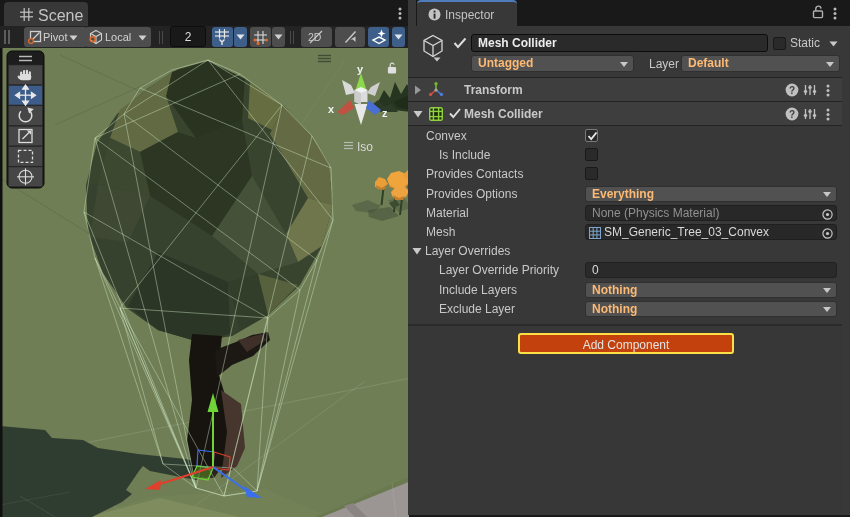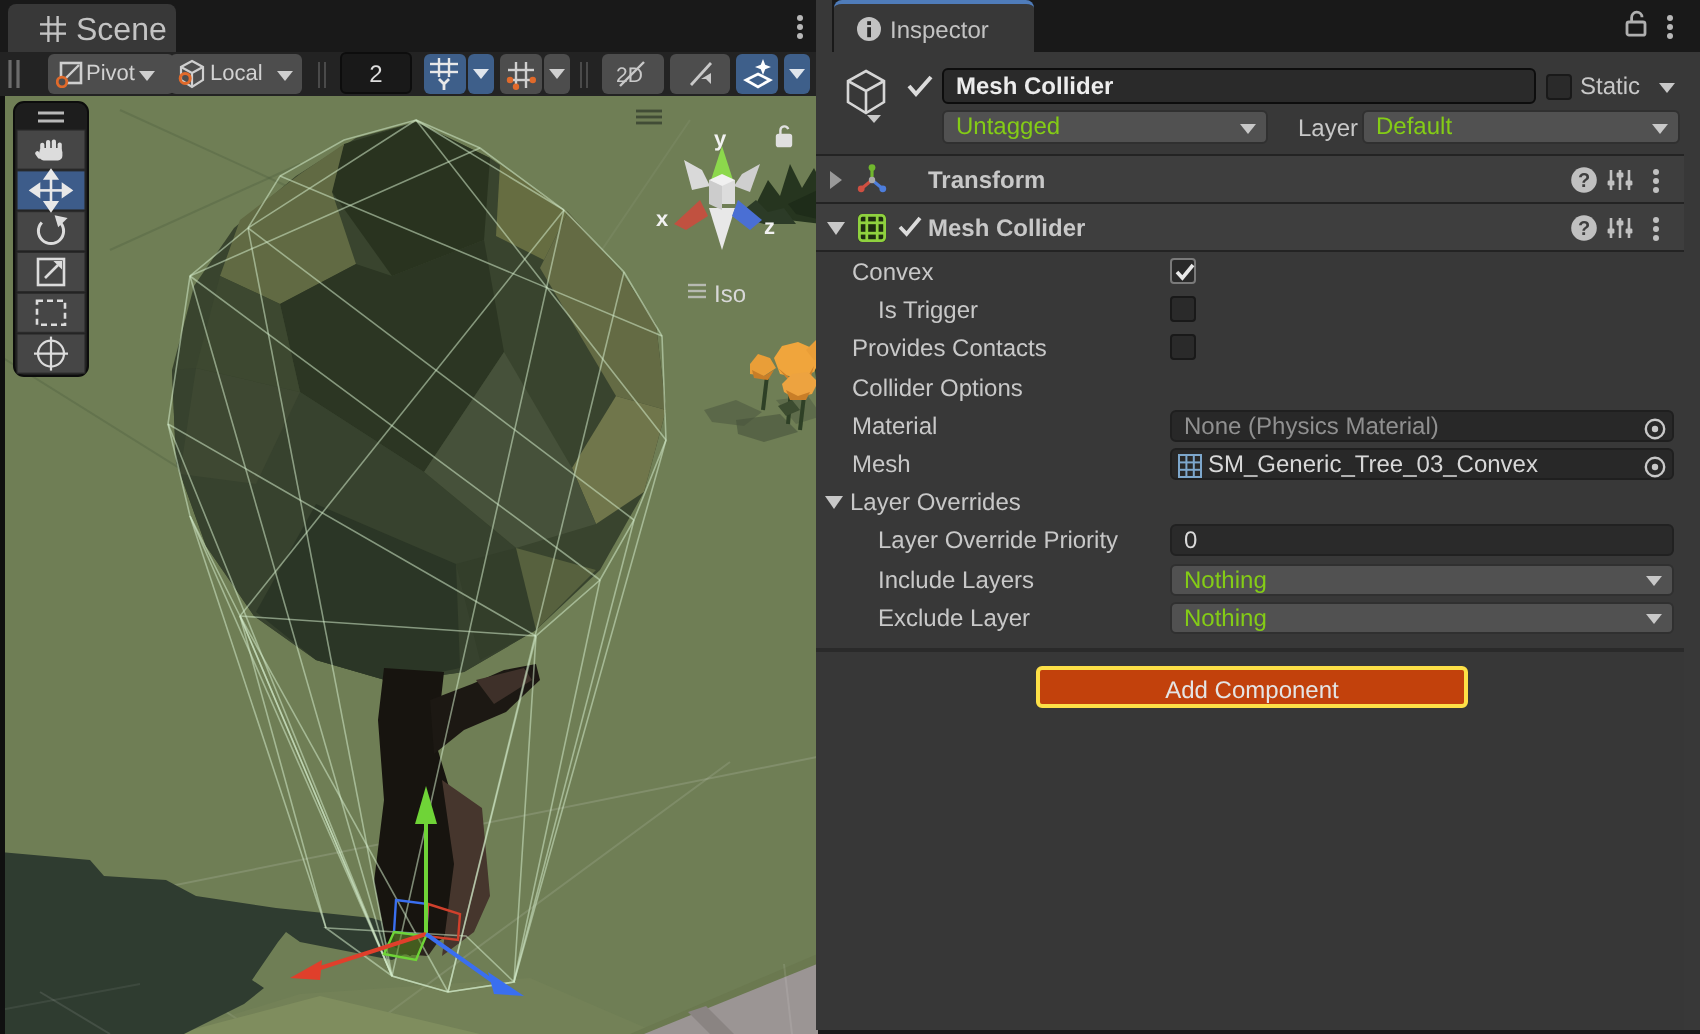--- a/index.html
+++ b/index.html
@@ -13,21 +13,21 @@
 .tsep{position:absolute;width:1px;background:#4a4a4a;top:5px;height:13px;}
 #viewport{position:absolute;left:0;top:48px;width:411px;height:467px;}
 #vdivider{position:absolute;left:409px;top:0px;width:7px;height:517px;background:#191919;}
 
 #inspector{position:absolute;left:408px;top:0;width:468px;height:515px;background:#383838;}
 #insptabs{position:absolute;left:416px;top:0;width:434px;height:26px;background:#191919;z-index:6;}
 #insptab{position:absolute;left:1px;top:0px;width:100px;height:26px;background:#383838;border-radius:4px 4px 0 0;border-top:2px solid #4f7cba;color:#c3c3c3;font-size:12px;}
 .hdr{font-weight:bold;color:#c8c8c8;font-size:12px;}
 .row-label{position:absolute;color:#c8c8c8;font-size:12px;}
 .field{position:absolute;left:177px;width:252px;height:16px;border-radius:3px;font-size:12px;}
-.ddown{background:#515151;border:1px solid #303030;color:#84cc16;}
+.ddown{background:#515151;border:1px solid #303030;color:#fdba74;font-weight:bold;}
 .objfield{background:#282828;border:1px solid #1f1f1f;color:#909090;}
 .txtfield{background:#2a2a2a;border:1px solid #212121;color:#dadada;}
 .darrow{position:absolute;right:5px;top:5px;width:0;height:0;border-left:4px solid transparent;border-right:4px solid transparent;border-top:5px solid #c8c8c8;}
 .chk{position:absolute;left:177px;width:13px;height:13px;background:#2a2a2a;border:1px solid #191919;border-radius:2px;}
 </style></head>
 <body>
 <div id="root"></div>
 
 <div id="scenetabs">
   <div id="scenetab">
@@ -437,25 +437,26 @@
       </svg>
   </div>
 
   <div id="props" class="abs" style="left:0;top:126px;width:434px;height:198px;background:#383838;">
   <span class="row-label" style="left:18px;top:3px;">Convex</span>
       <div class="chk" style="top:3px;border-color:#7a7a7a;">
         <svg class="abs" style="left:1px;top:1px" width="11" height="10" viewBox="0 0 11 10">
           <path d="M1.5 5 L4.2 8 L9.5 1.5" fill="none" stroke="#e8e8e8" stroke-width="1.8"></path>
         </svg>
       </div>
-  <span class="row-label" style="left:31px;top:22px;">Is Trigger</span>
+  <span class="row-label" style="left:31px;top:22px;">Is Include</span>
       <div class="chk" style="top:22px;"></div>
   <span class="row-label" style="left:18px;top:41px;">Provides Contacts</span>
       <div class="chk" style="top:41px;"></div>
-  <span class="row-label" style="left:18px;top:61px;">Collider Options</span>
+  <span class="row-label" style="left:18px;top:61px;">Provides Options</span>
+      <div class="field ddown" style="top:60px;padding-left:6px;line-height:14px;">Everything<div class="darrow"></div></div>
   <span class="row-label" style="left:18px;top:80px;">Material</span>
       <div class="field objfield" style="top:79px;padding-left:6px;line-height:14px;">None (Physics Material)<svg class="abs" style="right:3px;top:3px" width="11" height="11" viewBox="0 0 11 11">
           <circle cx="5.5" cy="5.5" r="4.6" fill="none" stroke="#c8c8c8" stroke-width="1.2"></circle>
           <circle cx="5.5" cy="5.5" r="1.6" fill="#c8c8c8"></circle>
         </svg></div>
   <span class="row-label" style="left:18px;top:99px;">Mesh</span>
       <div class="field objfield" style="top:98px;padding-left:18px;line-height:14px;color:#d8d8d8;"><svg class="abs" style="left:3px;top:2px" width="12" height="12" viewBox="0 0 12 12">
           <g stroke="#7da7cc" stroke-width="1">
             <rect x="0.5" y="0.5" width="11" height="11" fill="none"></rect>
             <line x1="4.2" y1="0" x2="4.2" y2="12"></line>

